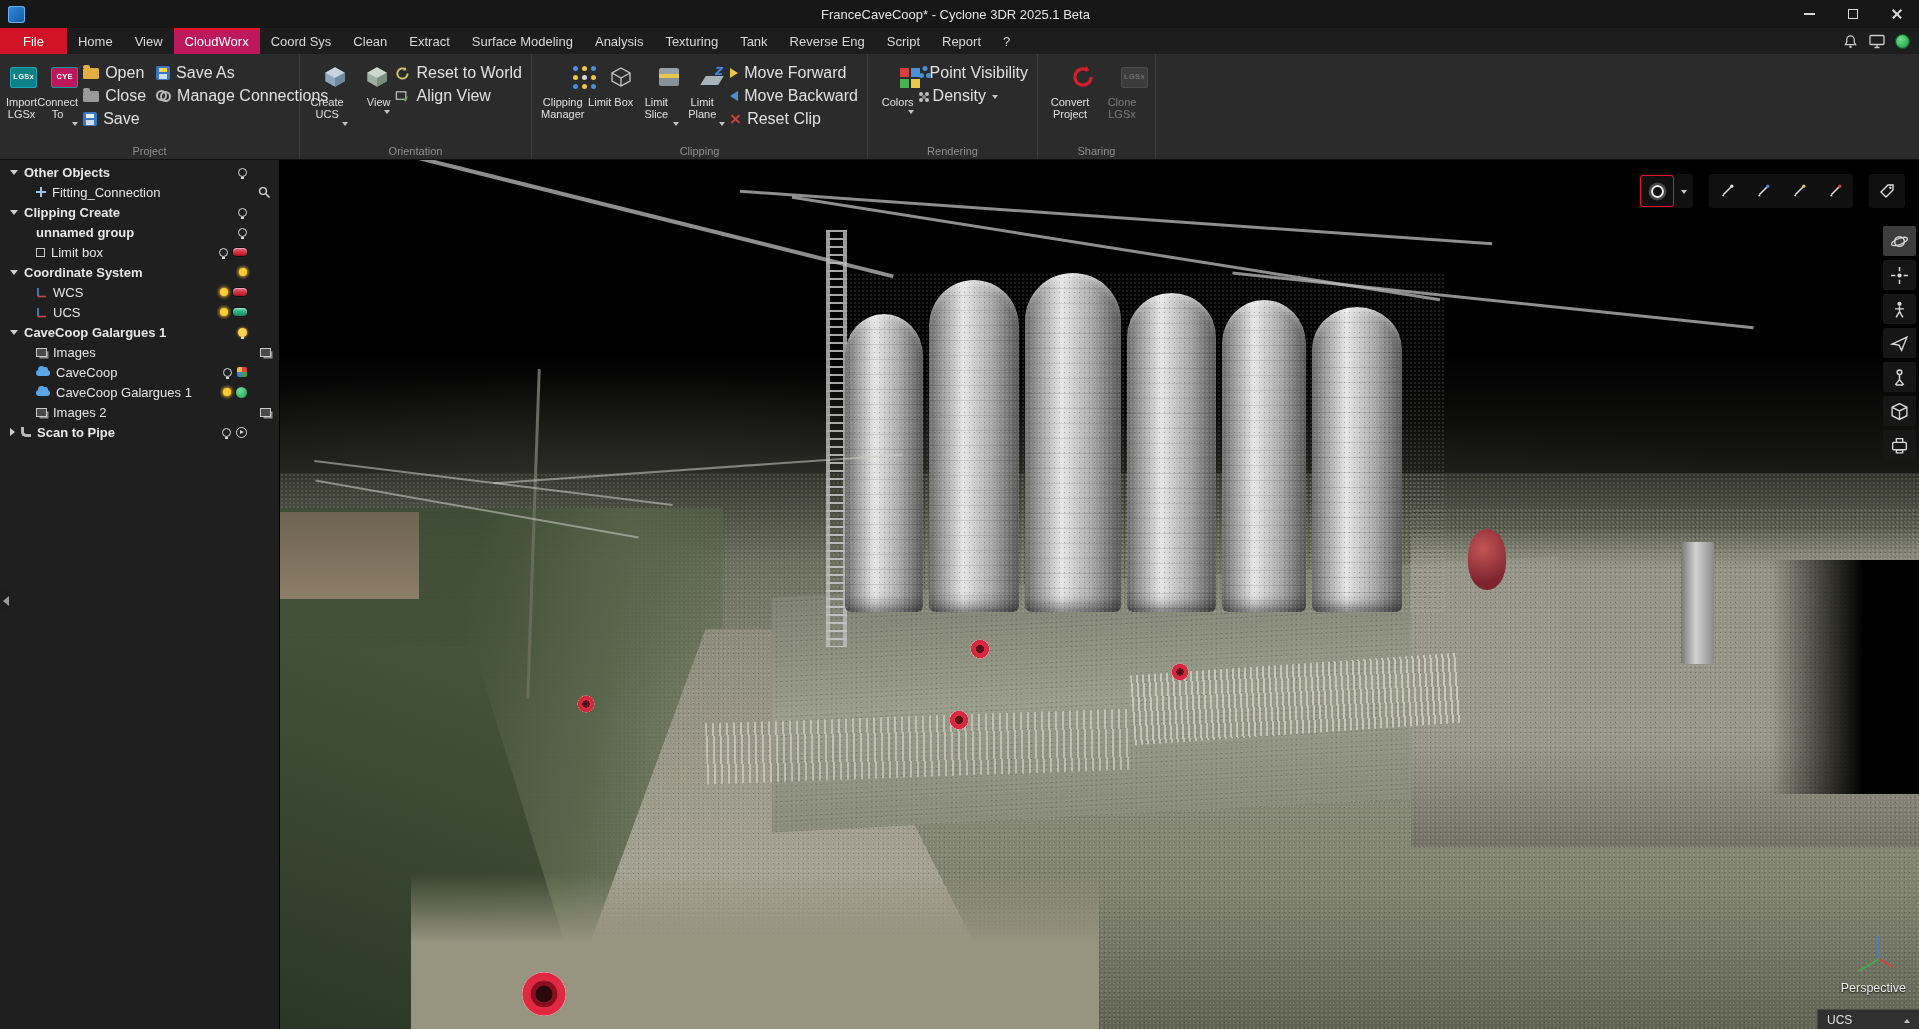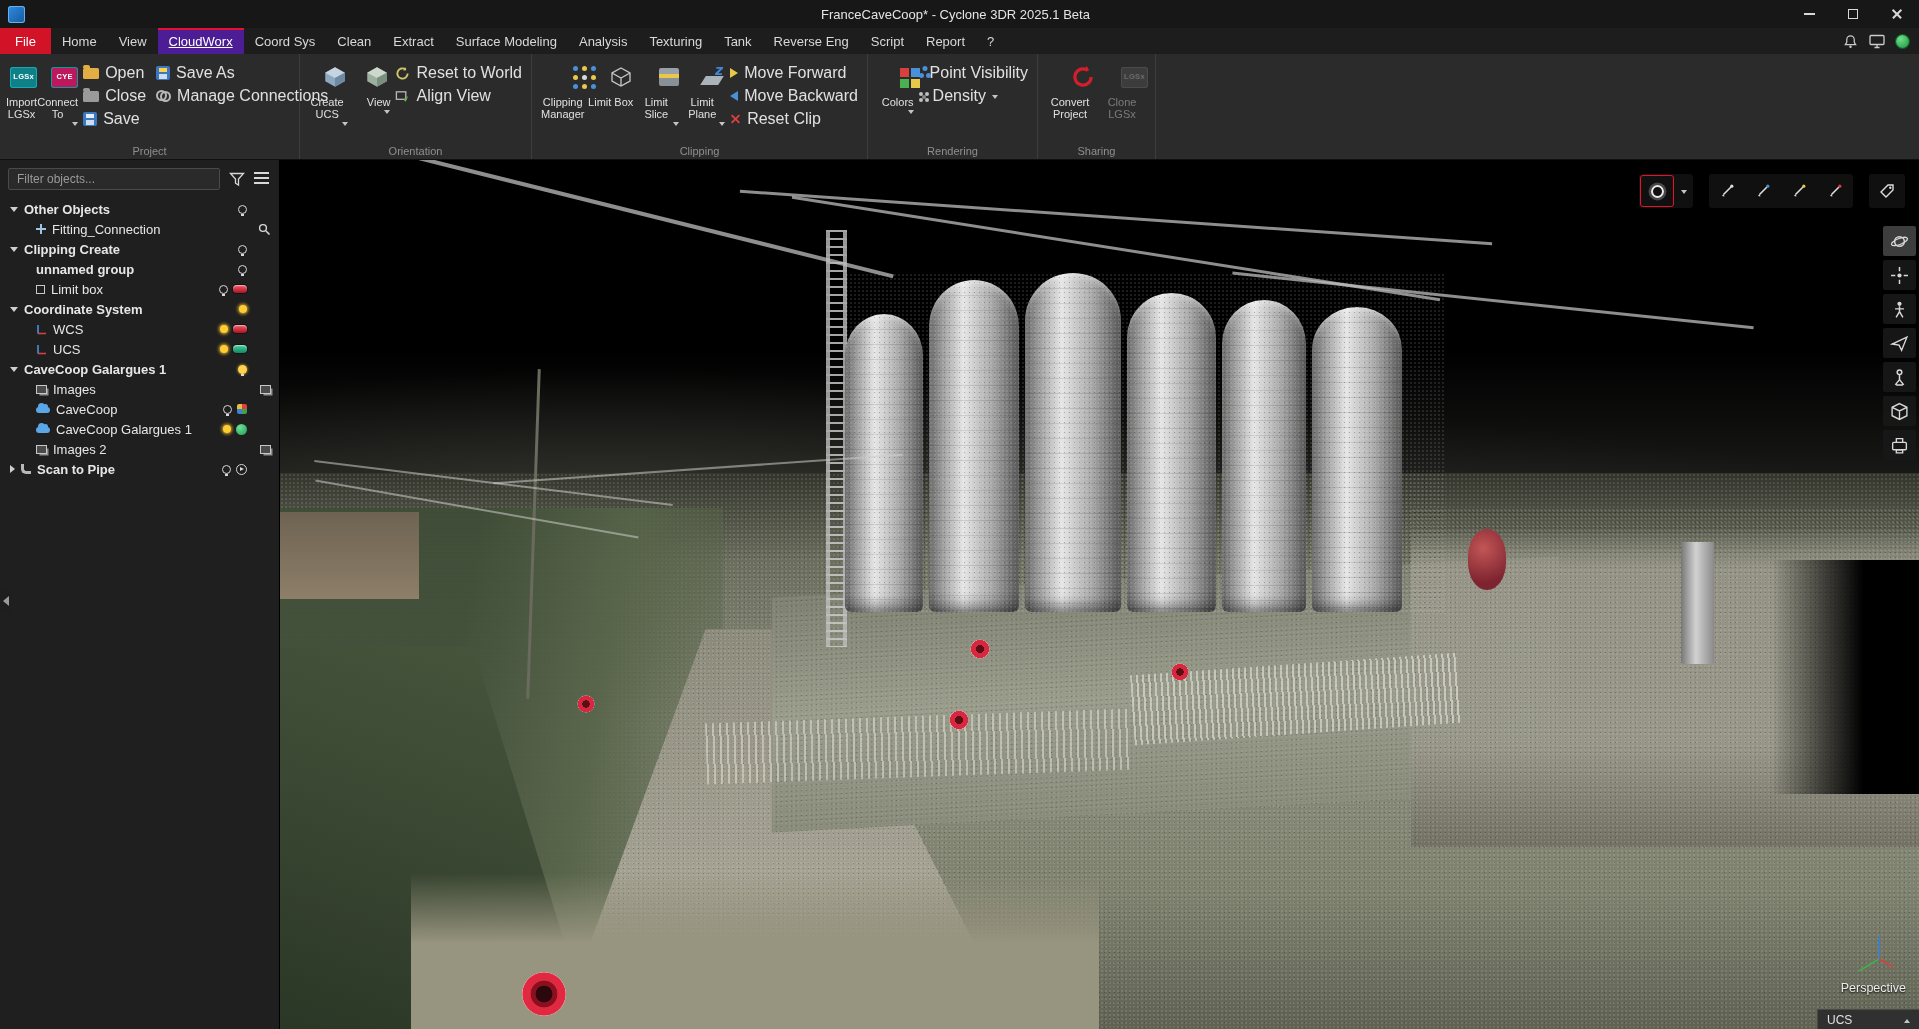--- a/index.html
+++ b/index.html
@@ -15,22 +15,22 @@
   .win-btn { width:44px; height:28px; display:flex; align-items:center; justify-content:center; }
   .g-min { width:11px; height:1.6px; background:#d8d8d8; }
   .g-max { width:10px; height:10px; border:1.4px solid #d8d8d8; }
   .g-close { position:relative; width:12px; height:12px; }
   .g-close::before,.g-close::after { content:''; position:absolute; left:0; top:5px; width:12px; height:1.6px; background:#d8d8d8; }
   .g-close::before { transform:rotate(45deg); } .g-close::after { transform:rotate(-45deg); }
 
   
   .menubar { height:26px; background:#1d1d1d; display:flex; align-items:stretch; position:relative; }
   .mtab { padding:0 11px; font-size:13px; color:#d8d8d8; display:flex; align-items:center; cursor:default; }
-  .mtab.file { background:#d21226; color:#fff; padding:0 15px; }
-  .mtab.active { background:#4c1d95; color:#fff; box-shadow:inset 0 2px 0 #e8112d;text-decoration:underline; }
+  .mtab.file { background:#d21226; color:#fff; padding:0 23px; }
+  .mtab.active { background:#be185d; color:#fff; box-shadow:inset 0 2px 0 #e8112d; }
   .menubar-right { margin-left:auto; display:flex; align-items:center; gap:11px; padding-right:10px; }
   .status-dot { width:13px; height:13px; border-radius:50%; background:radial-gradient(circle at 35% 30%,#6fe08a,#18953c); box-shadow:0 0 0 1px #0c6326; }
 
   
   .ribbon { height:106px; background:#2b2b2b; display:flex; border-bottom:1px solid #101010; }
   .rgroup { position:relative; border-right:1px solid #3d3d3d; padding:5px 4px 16px 6px; }
   .rgroup-row { display:flex; align-items:flex-start; }
   .rgroup-label { position:absolute; bottom:2px; left:0; right:0; text-align:center; font-size:11px; color:#8f8f8f; }
   .rspacer { flex:1; }
   .bigbtn { width:52px; display:flex; flex-direction:column; align-items:flex-end; padding-top:2px;
@@ -440,29 +440,20 @@
     </div>
     <div class="rgroup-label">Sharing</div>
   </div>
 
   <div class="rspacer"></div>
 </div>
 
 <div class="main">
 
   <div class="sidebar">
-    <div class="filter-row">
-      <input class="filter-input" placeholder="Filter objects..." style="">
-      <span>
-        <svg class="sic" width="16" height="15" viewBox="0 0 16 15">
-            <path d="M1.5 1.5h13L9.5 7v6l-3-1.8V7z" fill="none" stroke="#d8d8d8" stroke-width="1.3"></path>
-          </svg>
-      </span>
-      <span><i class="ic-menu"></i></span>
-    </div>
 
     <div class="tree">
 
       <div class="trow">
         <i class="exp down"></i>
         <span class="tlabel hdr">Other Objects</span>
         <span class="rslot-a">
             <i class="ic-bulb"></i>
           </span>
       </div>

